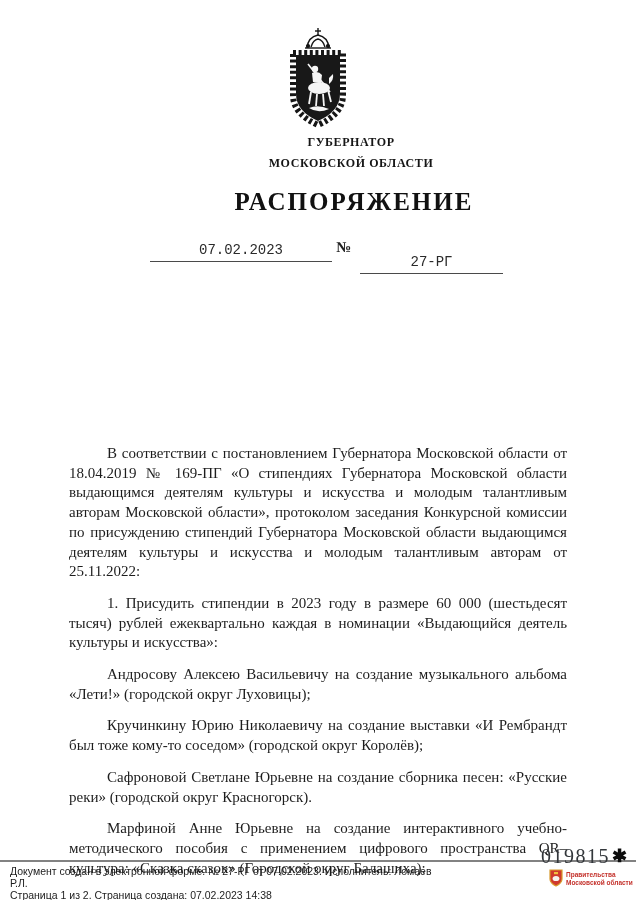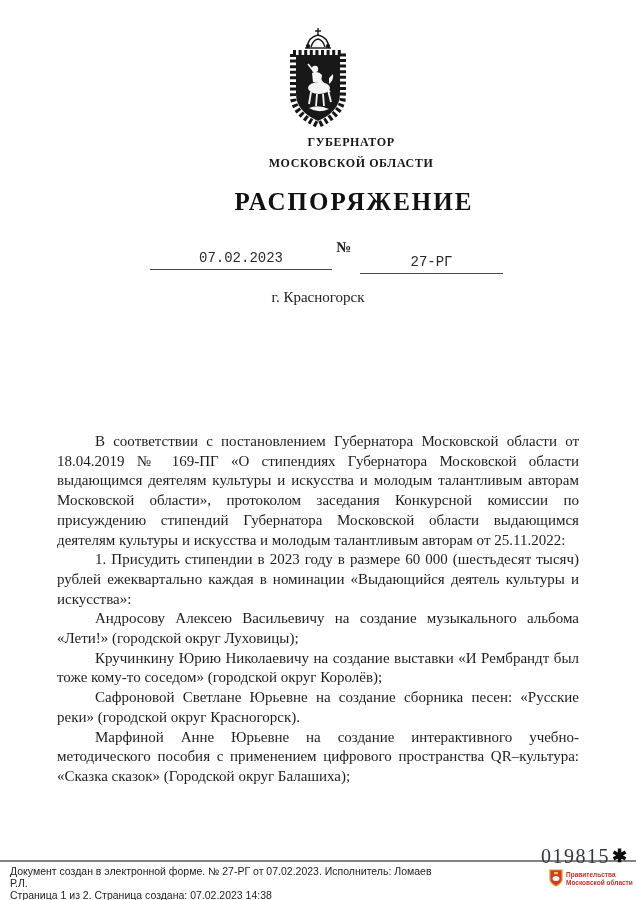--- a/index.html
+++ b/index.html
@@ -21,21 +21,21 @@
   .doc-type {
     position:absolute; top:188px; left:0; width:636px;
     text-align:center; font-weight:bold; font-size:25px; letter-spacing:2px;
     color:#111;
     padding-left:36px;
   }
 
   
   .date-row { position:absolute; top:238px; left:0; width:636px; height:22px; }
   .date-field {
-    position:absolute; left:150px; top:12px; width:182px; text-align:center;
+    position:absolute; left:150px; top:4px; width:182px; text-align:center;
     font-family:"Liberation Mono", monospace; font-size:14px; color:#2a2a2a;
     border-bottom:1px solid #4a4a4a; padding-bottom:3px;
   }
   .no-label {
     position:absolute; left:336px; top:1px; font-weight:bold; font-size:15px; color:#222;
   }
   .number-field {
     position:absolute; left:360px; top:16px; width:143px; text-align:center;
     font-family:"Liberation Mono", monospace; font-size:14px; color:#2a2a2a;
     border-bottom:1px solid #4a4a4a; padding-bottom:3px;
@@ -51,21 +51,21 @@
     position:absolute; top:341px; left:58px; width:520px;
     text-align:center; font-weight:bold; font-size:15px; line-height:20px;
     color:#161616;
   }
 
   
   .doc-body {
     position:absolute; top:432px; left:57px; width:522px;
     font-size:15px; line-height:19.7px; text-align:justify; color:#1d1d1d;
   }
-  .doc-body p { margin:0; text-indent:38px; }
+  .doc-body p { margin:12px; text-indent:38px; }
 
   
   .footer-rule {
     position:absolute; left:0; top:860px; width:636px; height:2px;
     background:#828282;
   }
   .footer-info {
     position:absolute; left:10px; top:865px; width:430px;
     font-family:"Liberation Sans", sans-serif; font-size:10.5px; line-height:12px;
     color:#1c1c1c;
@@ -130,21 +130,20 @@
   </div>
 
   <div class="doc-type">РАСПОРЯЖЕНИЕ</div>
 
   <div class="date-row">
     <span class="date-field">07.02.2023</span>
     <span class="no-label">№</span>
     <span class="number-field">27-РГ</span>
   </div>
 
-  <div class="city">г. Красногорск</div>
 
 
   <div class="doc-body">
     <p>В соответствии с постановлением Губернатора Московской области от 18.04.2019 № 169-ПГ «О стипендиях Губернатора Московской области выдающимся деятелям культуры и искусства и молодым талантливым авторам Московской области», протоколом заседания Конкурсной комиссии по присуждению стипендий Губернатора Московской области выдающимся деятелям культуры и искусства и молодым талантливым авторам от 25.11.2022:</p>
     <p>1. Присудить стипендии в 2023 году в размере 60 000 (шестьдесят тысяч) рублей ежеквартально каждая в номинации «Выдающийся деятель культуры и искусства»:</p>
     <p>Андросову Алексею Васильевичу на создание музыкального альбома «Лети!» (городской округ Луховицы);</p>
     <p>Кручинкину Юрию Николаевичу на создание выставки «И Рембрандт был тоже кому-то соседом» (городской округ Королёв);</p>
     <p>Сафроновой Светлане Юрьевне на создание сборника песен: «Русские реки» (городской округ Красногорск).</p>
     <p>Марфиной Анне Юрьевне на создание интерактивного учебно-методического пособия с применением цифрового пространства QR–культура: «Сказка сказок» (Городской округ Балашиха);</p>
   </div>

